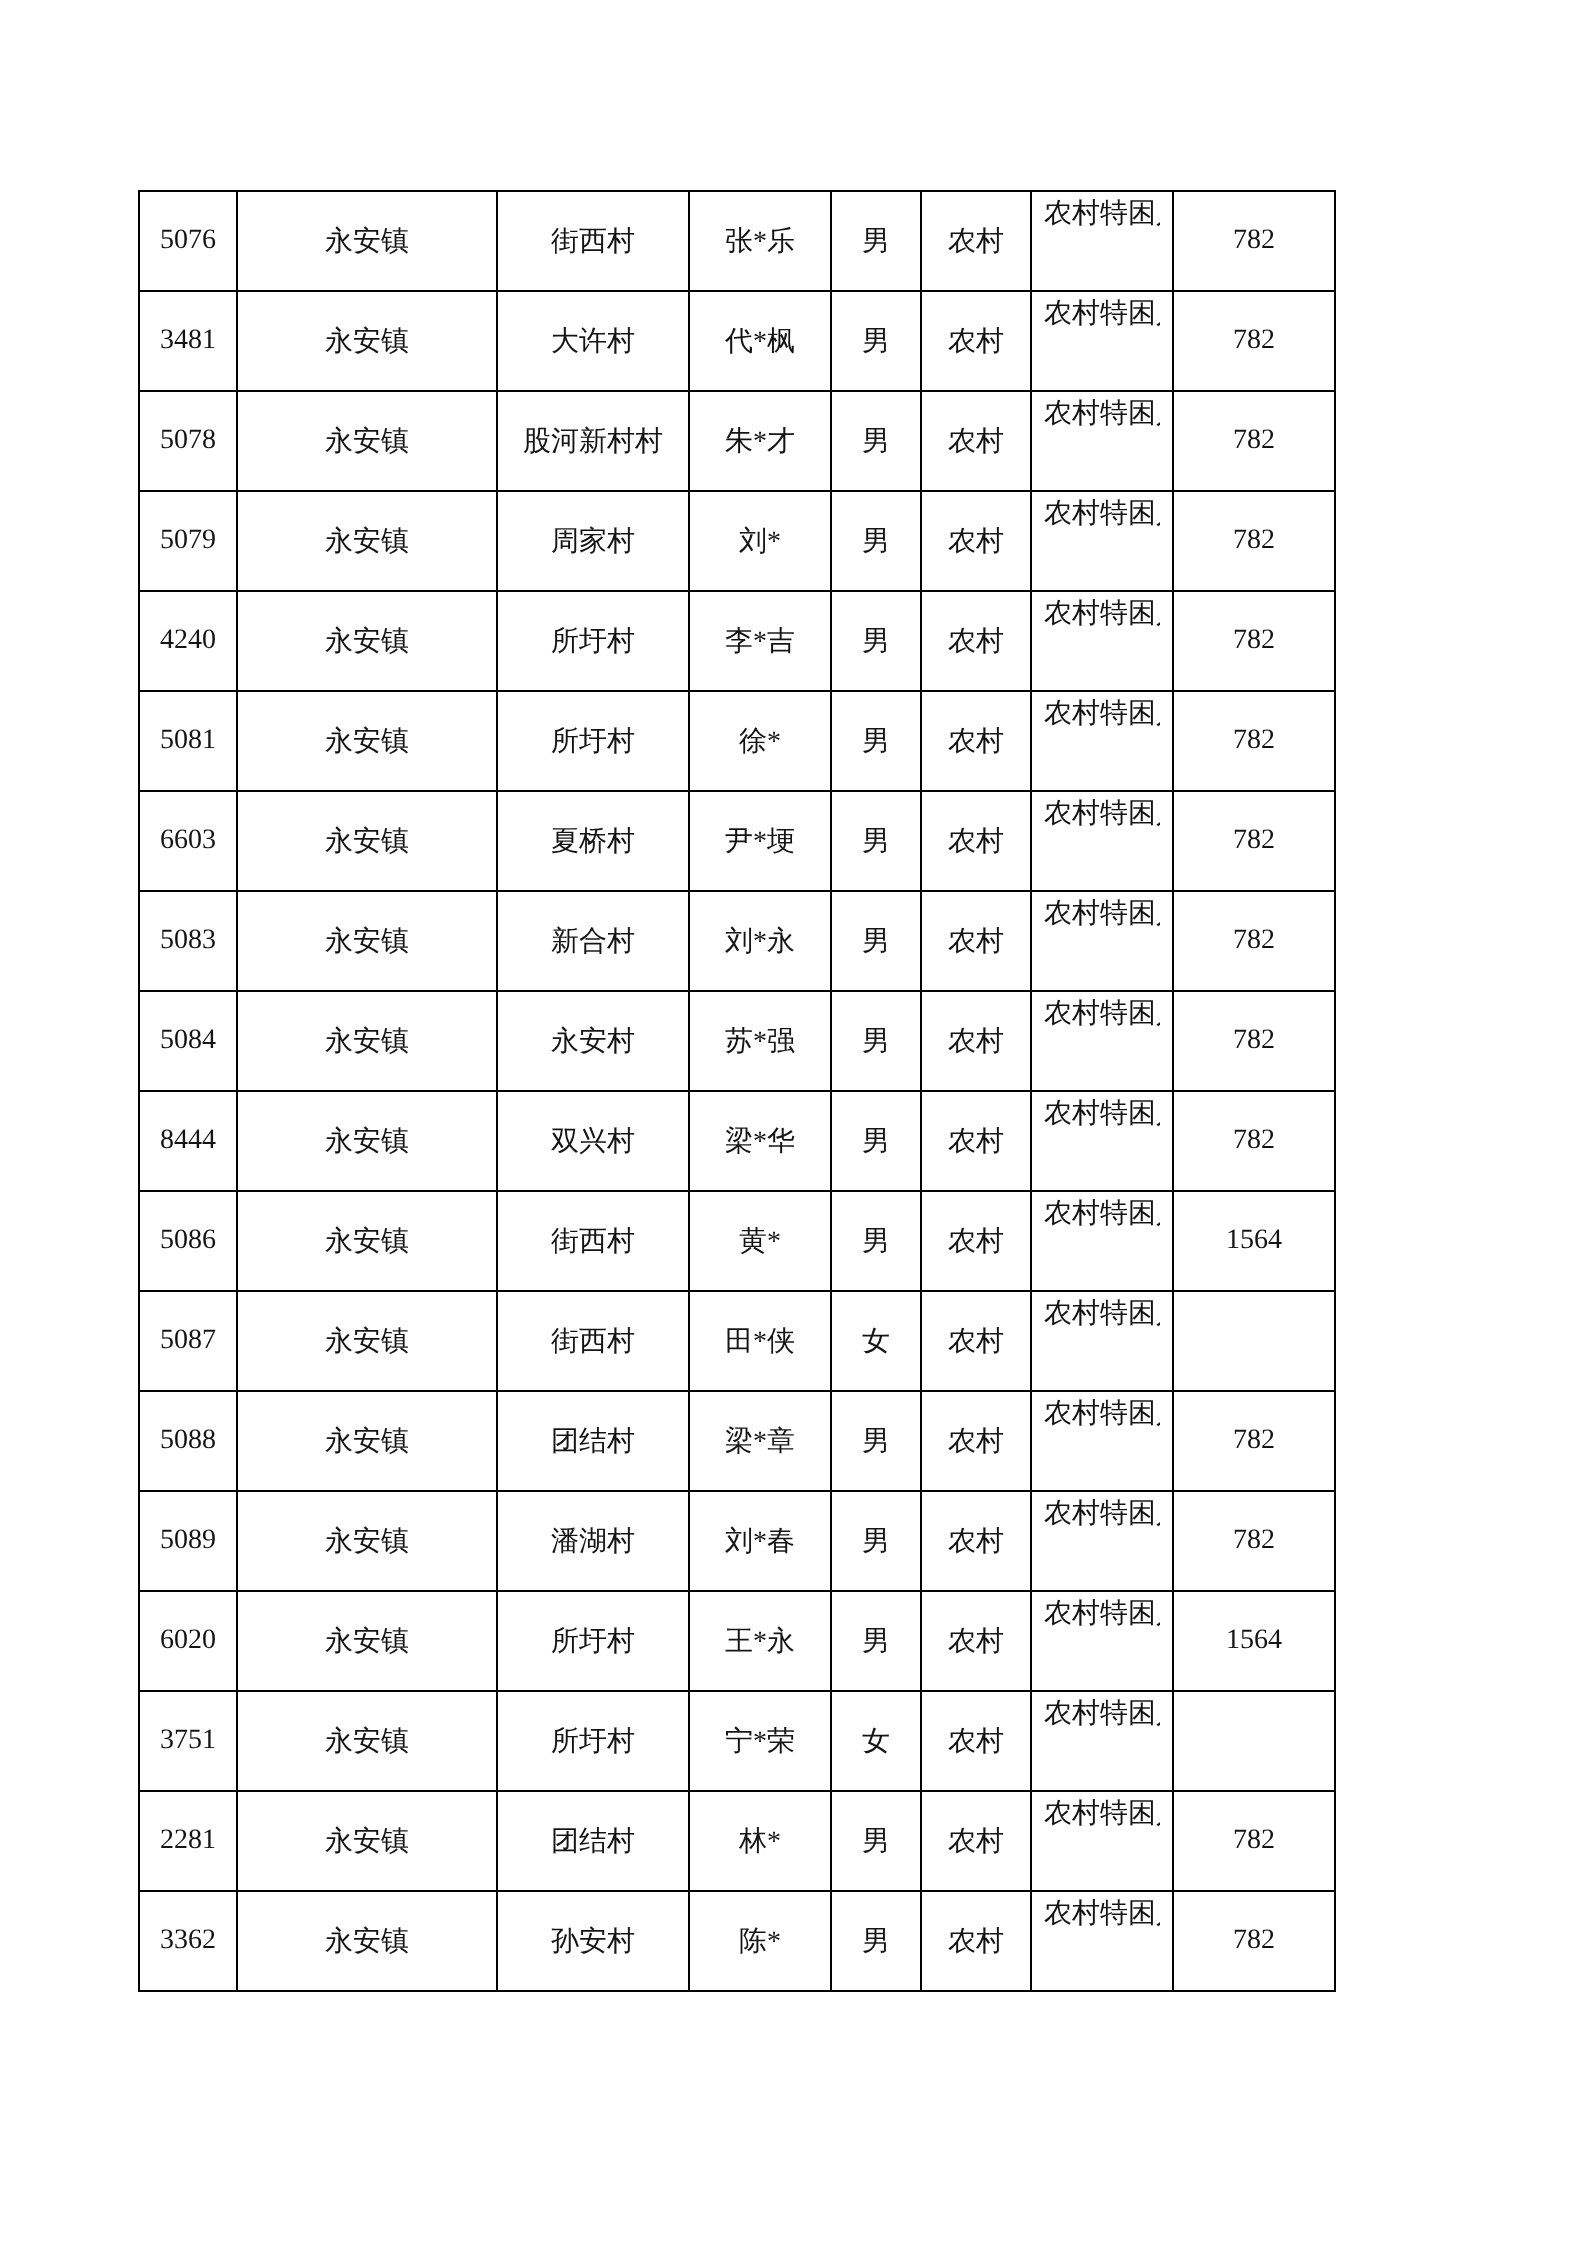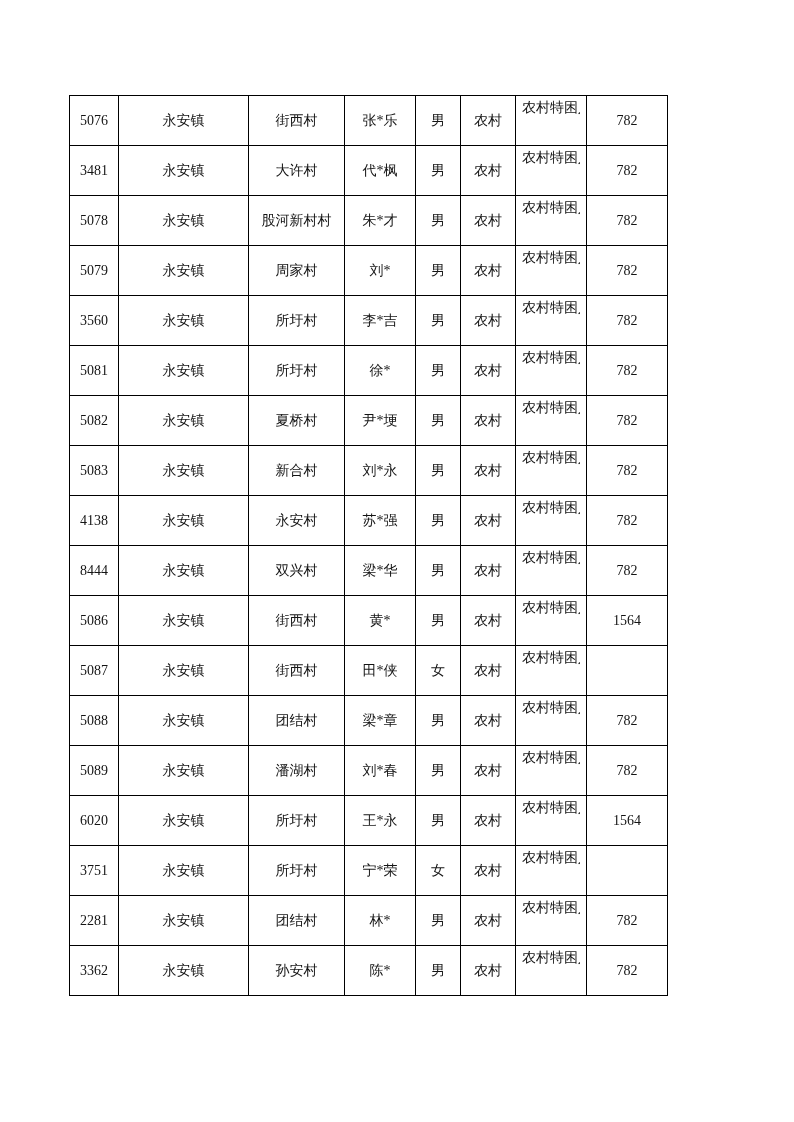--- a/index.html
+++ b/index.html
@@ -115,21 +115,21 @@
           <td>周家村</td>
           <td>刘*</td>
           <td>男</td>
           <td>农村</td>
           <td class="col-category">
             <div class="category-inner">农村特困人员集中供养</div>
           </td>
           <td>782</td>
         </tr>
         <tr>
-          <td>3560</td>
+          <td>4240</td>
           <td>永安镇</td>
           <td>所圩村</td>
           <td>李*吉</td>
           <td>男</td>
           <td>农村</td>
           <td class="col-category">
             <div class="category-inner">农村特困人员分散供养</div>
           </td>
           <td>782</td>
         </tr>
@@ -139,21 +139,21 @@
           <td>所圩村</td>
           <td>徐*</td>
           <td>男</td>
           <td>农村</td>
           <td class="col-category">
             <div class="category-inner">农村特困人员分散供养</div>
           </td>
           <td>782</td>
         </tr>
         <tr>
-          <td>5082</td>
+          <td>6603</td>
           <td>永安镇</td>
           <td>夏桥村</td>
           <td>尹*埂</td>
           <td>男</td>
           <td>农村</td>
           <td class="col-category">
             <div class="category-inner">农村特困人员分散供养</div>
           </td>
           <td>782</td>
         </tr>
@@ -163,21 +163,21 @@
           <td>新合村</td>
           <td>刘*永</td>
           <td>男</td>
           <td>农村</td>
           <td class="col-category">
             <div class="category-inner">农村特困人员分散供养</div>
           </td>
           <td>782</td>
         </tr>
         <tr>
-          <td>4138</td>
+          <td>5084</td>
           <td>永安镇</td>
           <td>永安村</td>
           <td>苏*强</td>
           <td>男</td>
           <td>农村</td>
           <td class="col-category">
             <div class="category-inner">农村特困人员分散供养</div>
           </td>
           <td>782</td>
         </tr>

